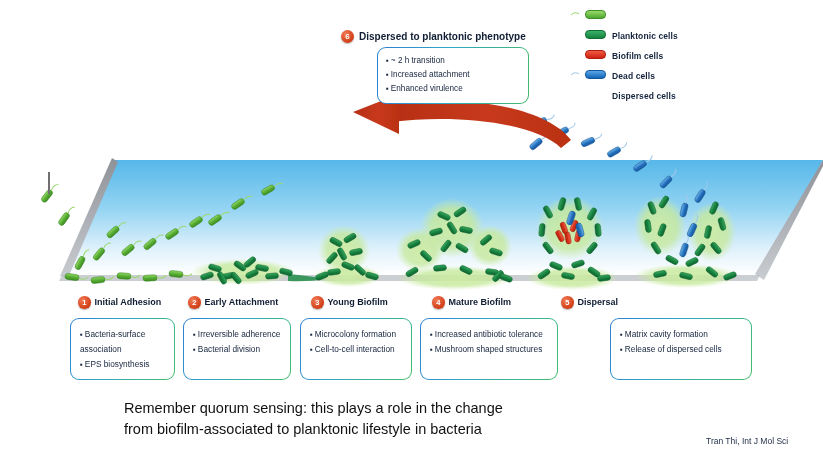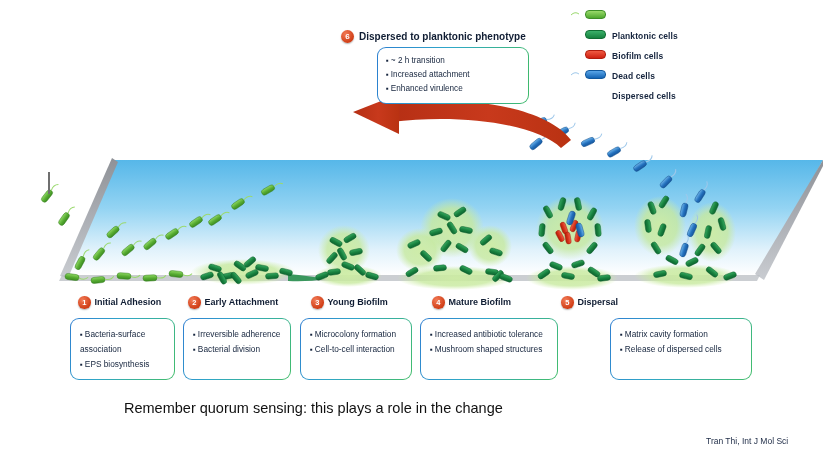--- a/index.html
+++ b/index.html
@@ -629,17 +629,18 @@
       <div class="bullet">Mushroom shaped structures</div>
     </div>
     <div class="desc-box" style="left:566px;width:142px;margin-left:44px;">
       <div class="bullet">Matrix cavity formation</div>
       <div class="bullet">Release of dispersed cells</div>
     </div>
   </div>
 
   <div class="caption">
     <div>Remember quorum sensing: this plays a role in the change</div>
+    <div>from biofilm-associated to planktonic lifestyle in bacteria</div>
   </div>
 
   <div class="citation">Tran Thi, Int J Mol Sci</div>
 
 </div>
 
 </body></html>

